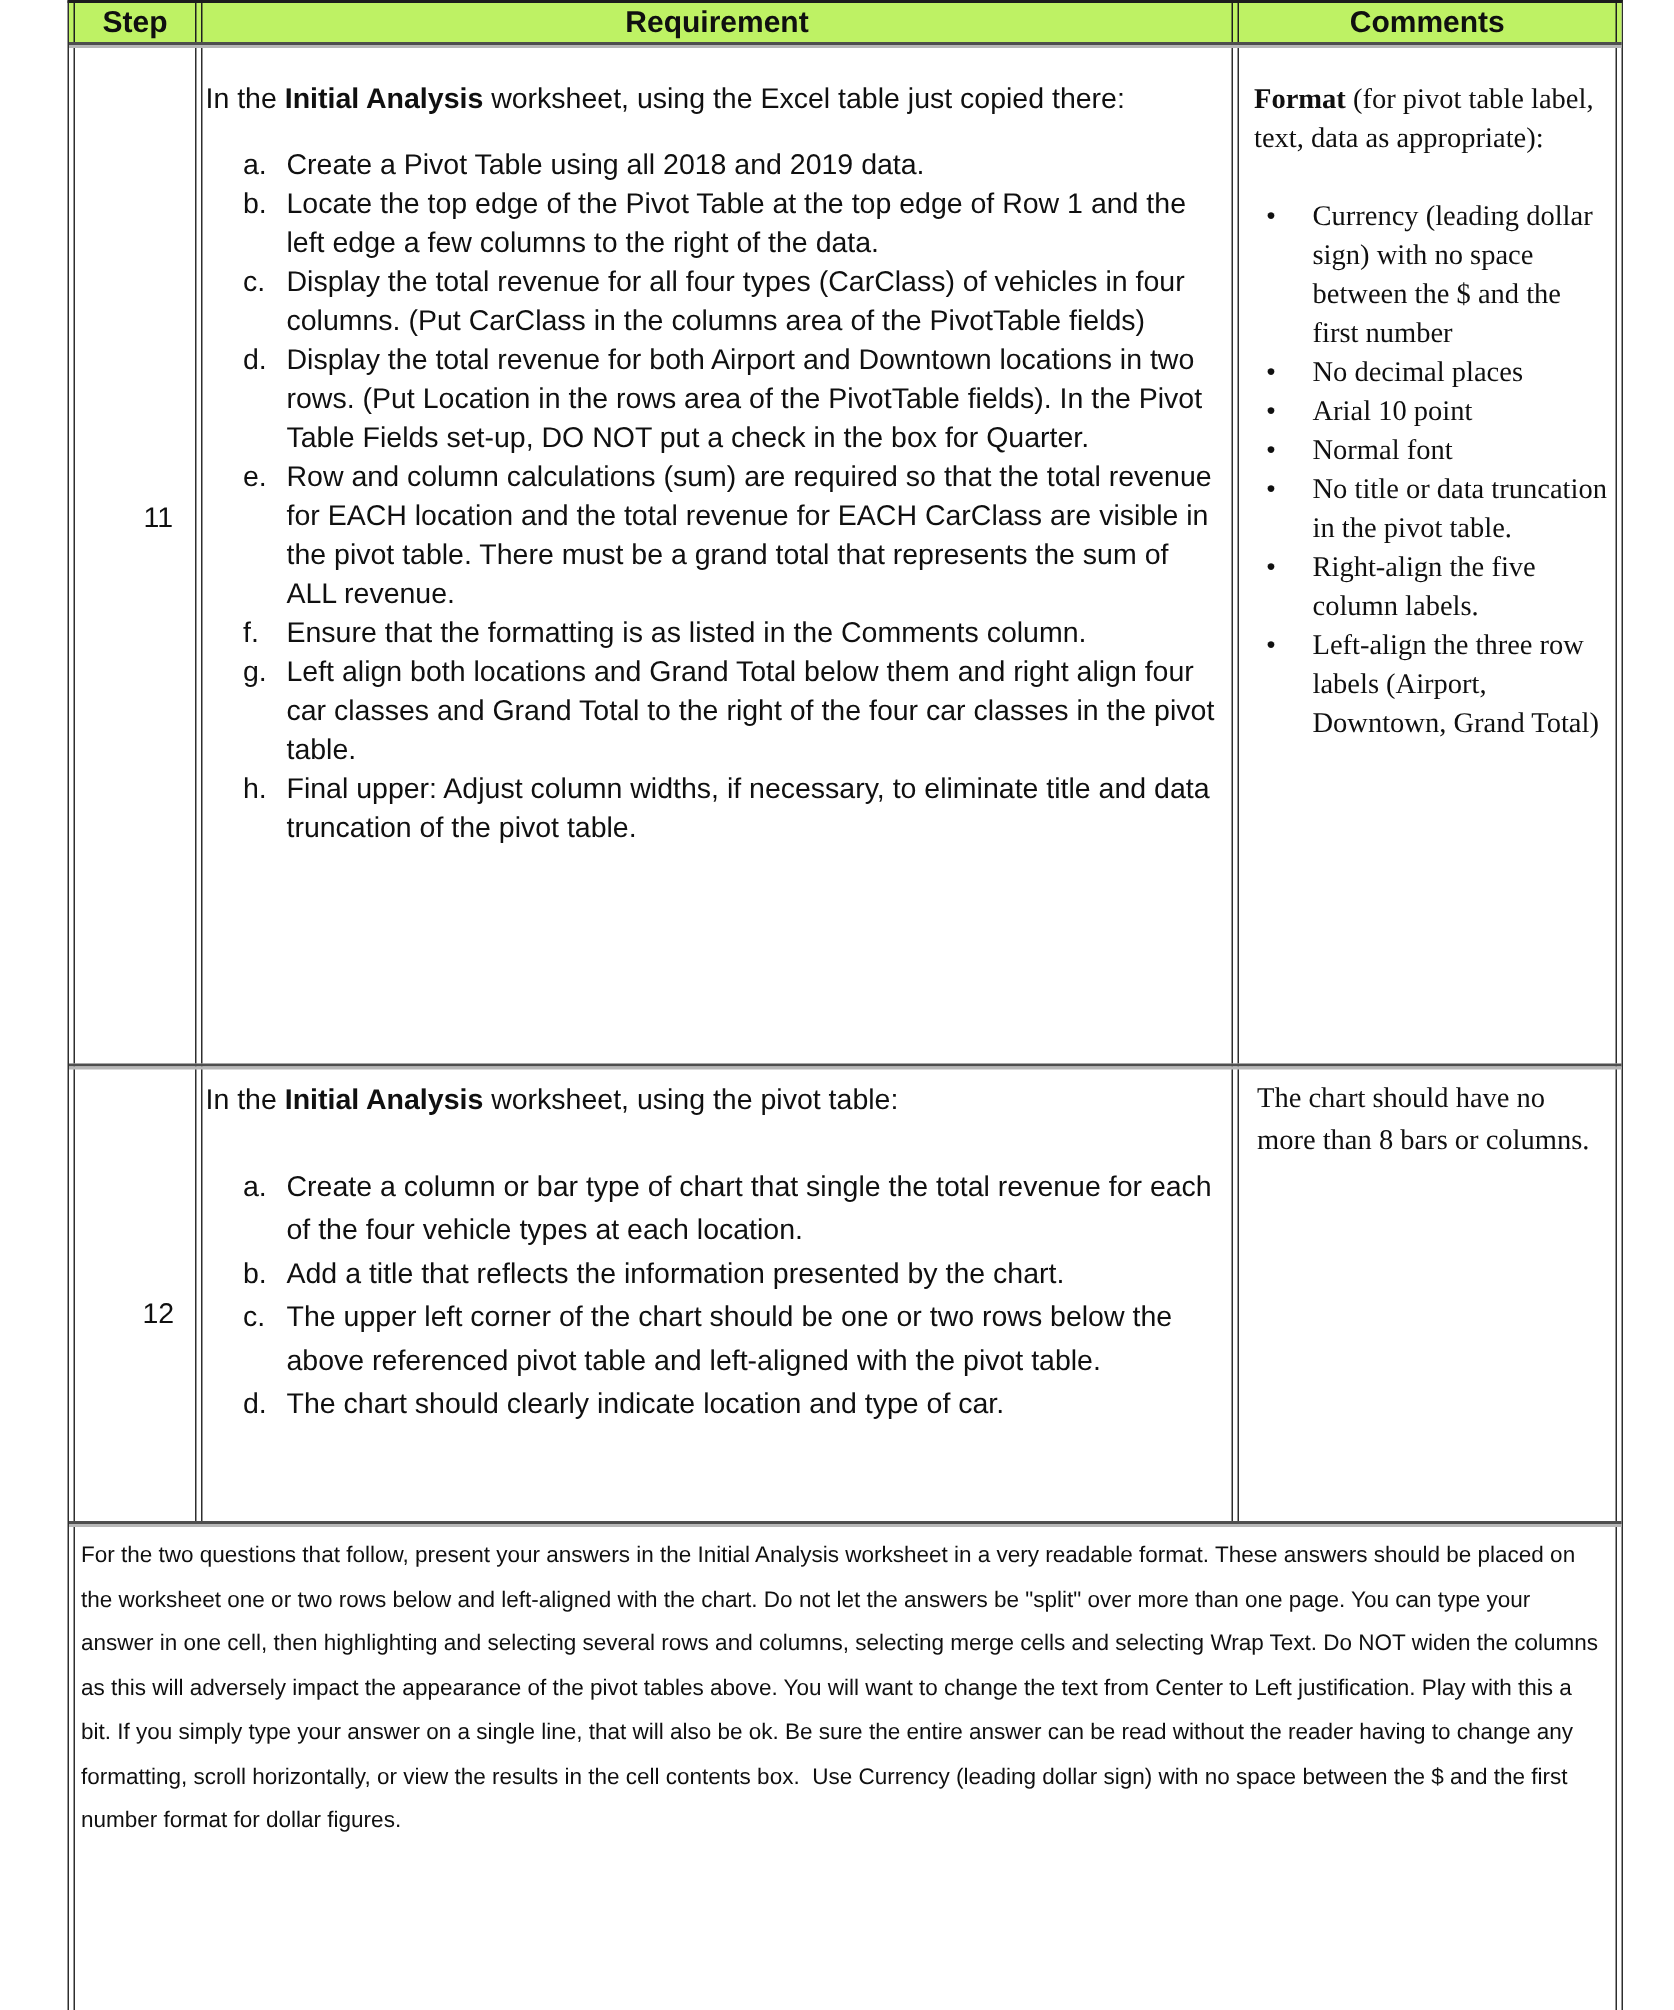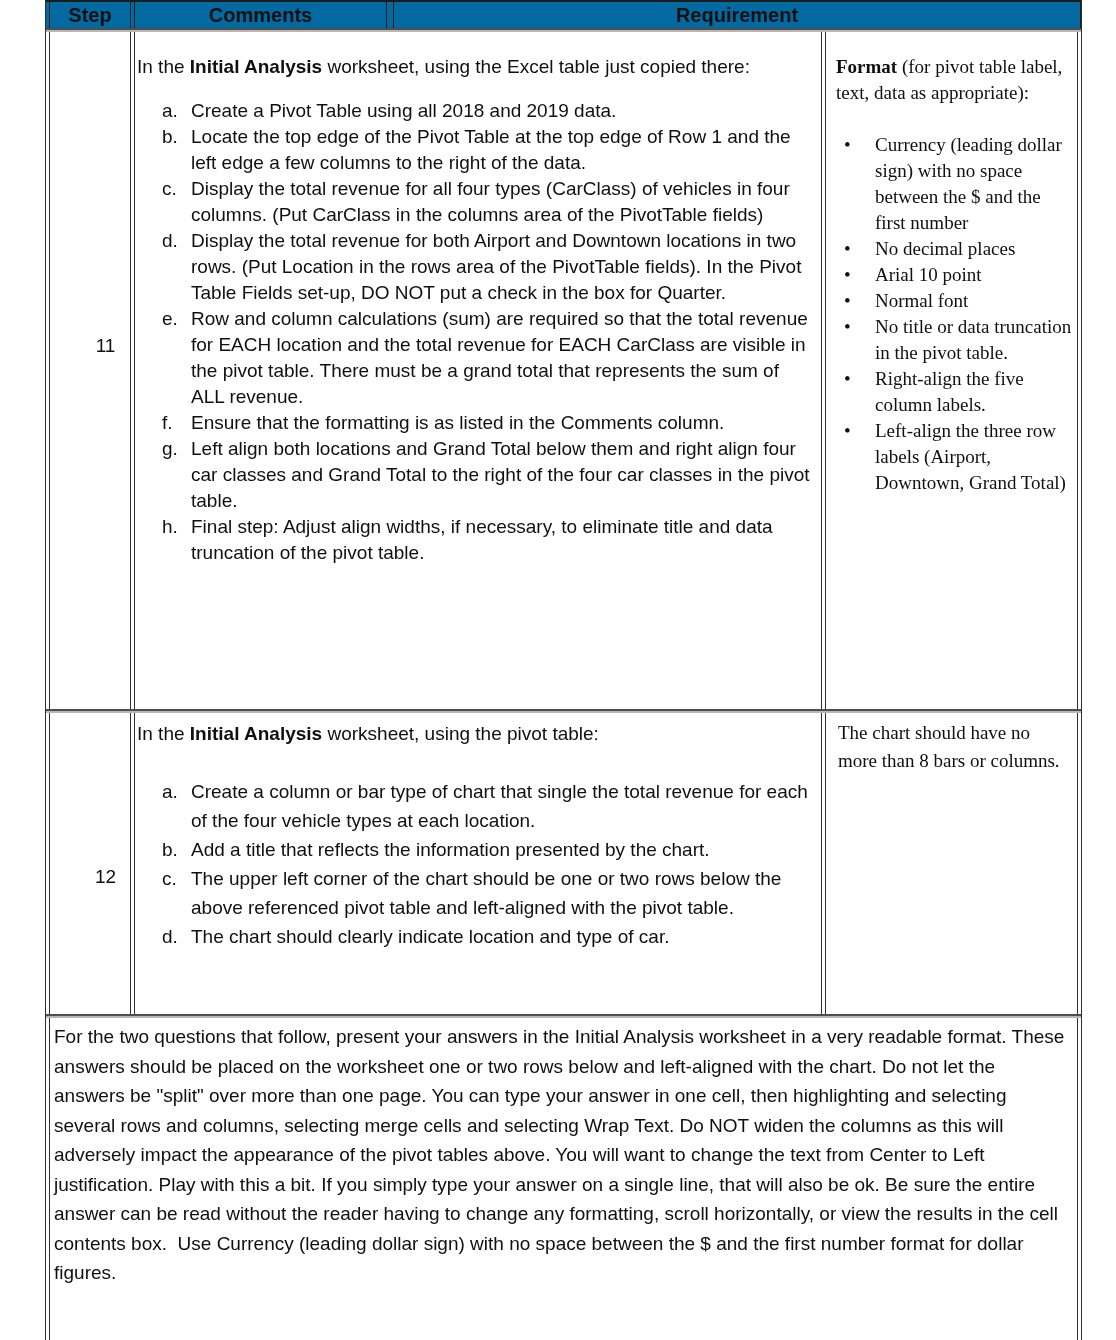--- a/index.html
+++ b/index.html
@@ -27,21 +27,21 @@
     box-sizing:border-box; margin-left:3px;
     border-left:1px solid #2e2e2e; border-right:1px solid #2e2e2e;
     flex:0 0 auto;
   }
   .last { margin-right:3px; }
   .c-step { width:82px; }
   .c-req  { width:688px; }
   .c-com  { width:253px; }
 
   
-  .hrow { background:#0369a1; height:26px;align-items:flex-end; }
+  .hrow { background:#bef264; height:26px;align-items:flex-end; }
   .hcell {
     display:flex; align-items:center; justify-content:center;
     font-weight:bold; font-size:20px; border-color:#1f1f1f; height:100%;
   }
 
   
   .r11 { height:679px; }
   .r12 { height:303px; }
   .brow .cell { height:100%; }
 
@@ -74,38 +74,38 @@
 
   .para { margin:0; }
   .para + .para { margin-top:28px; }
 
   
   .frow { flex:1 1 auto; }
   .fcell {
     box-sizing:border-box; margin:0 3px; flex:1;
     border-left:1px solid #2e2e2e; border-right:1px solid #2e2e2e;
     padding:6px 8px 0 4px;
-    font-size:19px; line-height:29.5px;
+    font-size:15px; line-height:29.5px;
   }
   .fcell p { margin:0; white-space:pre-wrap; }
 </style>
 </head>
 <body>
 
 <div class="doc">
 
   <div class="row hrow">
     <div class="cell hcell c-step">
       <span>Step</span>
     </div>
+    <div class="cell hcell c-req">
+      <span>Requirement</span>
+    </div>
     <div class="cell hcell c-com last">
       <span>Comments</span>
-    </div>
-    <div class="cell hcell c-req">
-      <span>Requirement</span>
     </div>
   </div>
 
   <div class="row brow r11 sep">
     <div class="cell c-step step-cell step-11 txt">
       <span>11</span>
     </div>
     <div class="cell c-req req-cell txt">
       <p class="intro"><span>In the </span><b>Initial Analysis</b><span> worksheet, using the Excel table just copied there:</span></p>
       <div class="ol">
@@ -132,21 +132,21 @@
         <div class="li">
             <span class="m">f.</span>
             <span class="t">Ensure that the formatting is as listed in the Comments column.</span>
           </div>
         <div class="li">
             <span class="m">g.</span>
             <span class="t">Left align both locations and Grand Total below them and right align four car classes and Grand Total to the right of the four car classes in the pivot table.</span>
           </div>
         <div class="li">
             <span class="m">h.</span>
-            <span class="t">Final step: Adjust align widths, if necessary, to eliminate title and data truncation of the pivot table.</span>
+            <span class="t">Final upper: Adjust column widths, if necessary, to eliminate title and data truncation of the pivot table.</span>
           </div>
       </div>
     </div>
     <div class="cell c-com com-cell txt last">
       <p class="intro"><b>Format</b><span> (for pivot table label, text, data as appropriate):</span></p>
       <div class="ul">
         <div class="bl">
             <span class="m">•</span>
             <span class="t">Currency (leading dollar sign) with no space between the $ and the first number</span>
           </div>

